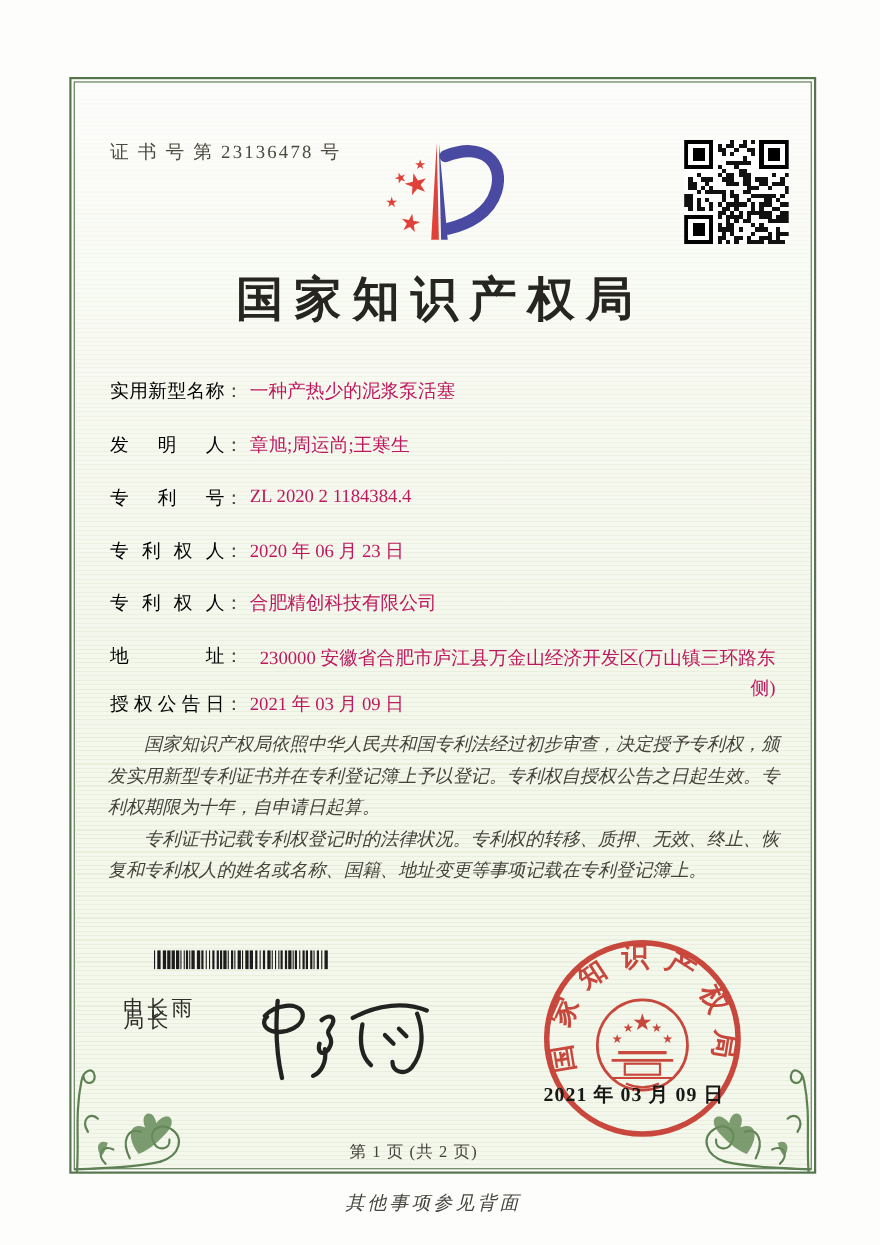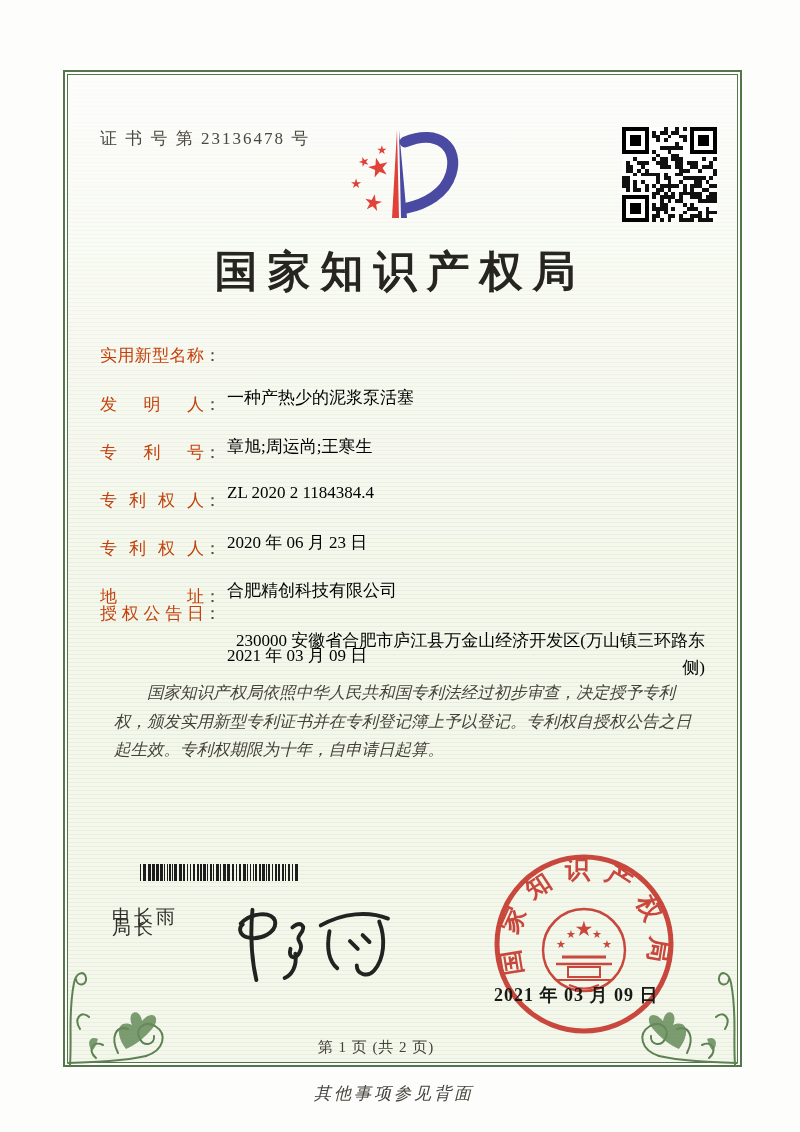--- a/index.html
+++ b/index.html
@@ -22,29 +22,29 @@
   .cert-no{left:100px;top:127px;font-size:17px;letter-spacing:2px;color:#4a483f;}
   .logo{left:335px;top:118px;}
   .qr{left:622px;top:127px;}
   .title{
     left:0;top:243px;width:800px;text-align:center;
     font-size:43px;font-weight:600;letter-spacing:10px;color:#26251f;
   }
   .field-row{left:100px;font-size:17px;white-space:nowrap;}
   .flabel{
     display:inline-block;width:104px;text-align:justify;text-align-last:justify;
-    vertical-align:top;color:#c2410c;
+    vertical-align:top;color:#000000;
   }
   .colon{display:inline-block;vertical-align:top;margin-right:6px;color:#45433a;}
-  .fvalue{display:inline-block;vertical-align:top;color:#000000;margin-top:42px;}
+  .fvalue{display:inline-block;vertical-align:top;color:#be185d;}
   .wrapval{white-space:normal;width:478px;line-height:27px;text-align:right;}
   .grant-pair2{position:absolute;left:420px;top:0;}
   .paras{left:98px;top:663px;width:612px;font-size:16.5px;line-height:28.5px;
     font-style:italic;color:#45423a;}
-  .paras p{margin:16px;text-indent:2em;font-style:italic;}
+  .paras p{margin:0;text-indent:2em;font-style:italic;}
   .signer{left:112px;font-family:"Liberation Sans","DejaVu Sans",sans-serif;
     font-size:19px;color:#2e2d28;letter-spacing:3px;}
   .barcode{left:140px;top:864px;width:170px;height:17px;display:flex;align-items:stretch;}
   .barcode i{display:block;height:100%;}
   .signature{left:231px;top:898px;}
   .seal{left:489px;top:849px;mix-blend-mode:multiply;}
   .seal-date{left:494px;top:983px;width:150px;font-size:18px;font-weight:bold;
     color:#181815;letter-spacing:1px;white-space:nowrap;}
   .footer-page{left:0;top:1038px;width:752px;text-align:center;font-size:15px;color:#44423a;letter-spacing:1px;}
   .back-note{left:314px;top:1082px;font-size:17px;font-style:italic;color:#46443c;letter-spacing:3px;}
@@ -334,26 +334,27 @@
 </div>
 <div class="abs field-row" style="top:489px">
   <span class="flabel">专利权人</span><span class="colon">：</span><span class="fvalue">2020 年 06 月 23 日</span>
 </div>
 <div class="abs field-row" style="top:537px">
   <span class="flabel">专利权人</span><span class="colon">：</span><span class="fvalue">合肥精创科技有限公司</span>
 </div>
 <div class="abs field-row" style="top:585px">
   <span class="flabel">地址</span><span class="colon">：</span><span class="fvalue wrapval">230000 安徽省合肥市庐江县万金山经济开发区(万山镇三环路东侧)</span>
 </div>
-<div class="abs field-row" style="top:602px;width:610px">
+<div class="abs field-row" style="top:628px;width:610px">
   <span class="flabel">授权公告日</span><span class="colon">：</span><span class="fvalue">2021 年 03 月 09 日</span>
 </div>
 
 <div class="abs paras">
   <p>国家知识产权局依照中华人民共和国专利法经过初步审查，决定授予专利权，颁发实用新型专利证书并在专利登记簿上予以登记。专利权自授权公告之日起生效。专利权期限为十年，自申请日起算。</p>
+  <p>专利证书记载专利权登记时的法律状况。专利权的转移、质押、无效、终止、恢复和专利权人的姓名或名称、国籍、地址变更等事项记载在专利登记簿上。</p>
 </div>
 
 <div class="abs signer" style="top:915px">局长</div>
 <div class="abs signer" style="top:904px">申长雨</div>
 
 <div class="abs barcode">
     <i style="width: 1px; margin-right: 2px; background: rgb(28, 28, 28);"></i>
     <i style="width: 3px; margin-right: 2px; background: rgb(28, 28, 28);"></i>
     <i style="width: 3px; margin-right: 1px; background: rgb(28, 28, 28);"></i>
     <i style="width: 3px; margin-right: 1px; background: rgb(28, 28, 28);"></i>

